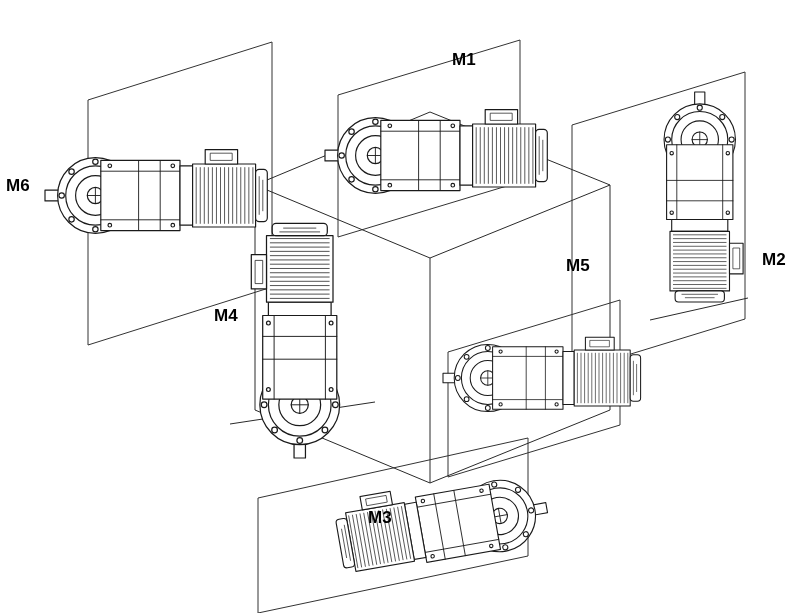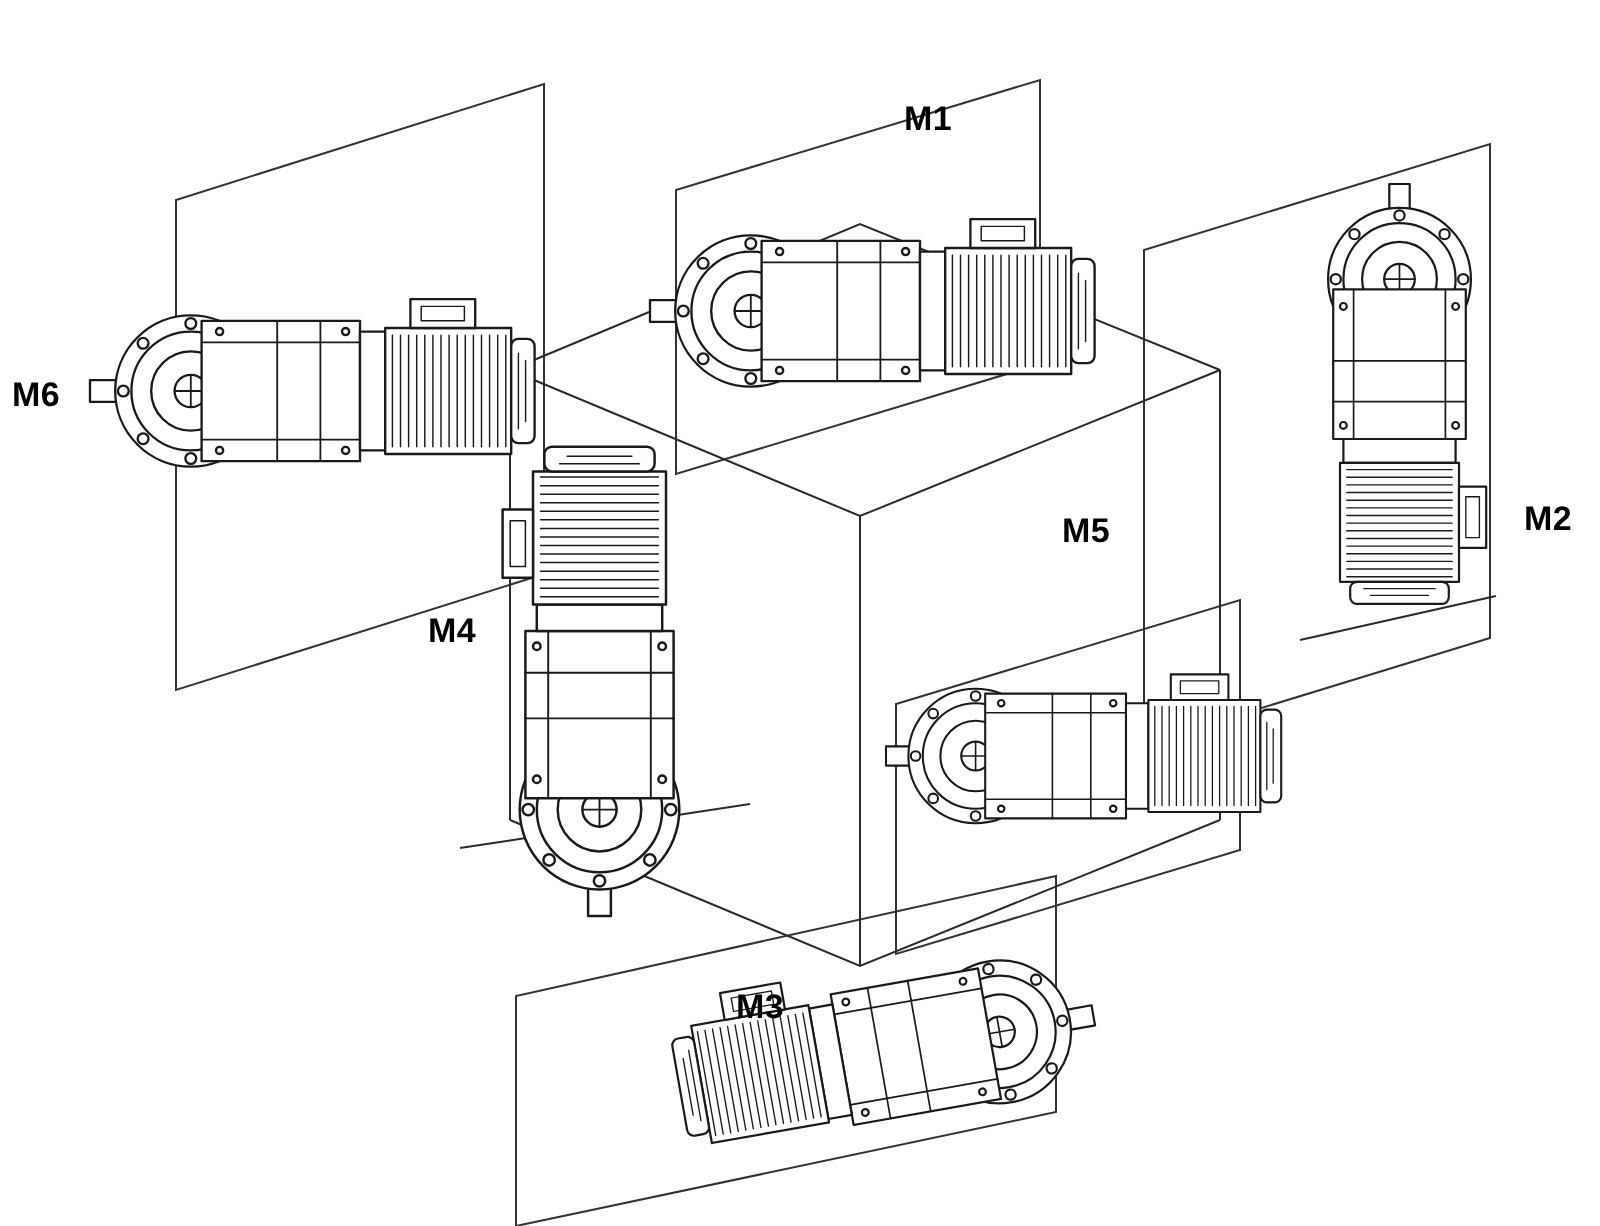--- a/index.html
+++ b/index.html
@@ -95,18 +95,18 @@
     <use href="#gearmotor" transform="translate(325,115) scale(0.9)"></use>
     <use href="#gearmotor" transform="translate(45,155) scale(0.9)"></use>
     <use href="#gearmotor" transform="translate(738,92) rotate(90) scale(0.85)"></use>
     <use href="#gearmotor" transform="translate(257,458) rotate(-90) scale(0.95)"></use>
     <use href="#gearmotor" transform="translate(443,342) scale(0.8)"></use>
     <use href="#gearmotor" transform="translate(540,470) rotate(-10) scale(-0.85,0.85)"></use>
   </svg>
 
   <div class="lbl" style="left:452px;top:50px">M1</div>
   <div class="lbl" style="left:762px;top:250px">M2</div>
-  <div class="lbl" style="left:368px;top:494px">M3</div>
+  <div class="lbl" style="left:368px;top:508px">M3</div>
   <div class="lbl" style="left:214px;top:306px">M4</div>
-  <div class="lbl" style="left:531px;top:256px">M5</div>
-  <div class="lbl" style="left:6px;top:188px">M6</div>
+  <div class="lbl" style="left:566px;top:256px">M5</div>
+  <div class="lbl" style="left:6px;top:176px">M6</div>
 
 </div>
 
 </body></html>

